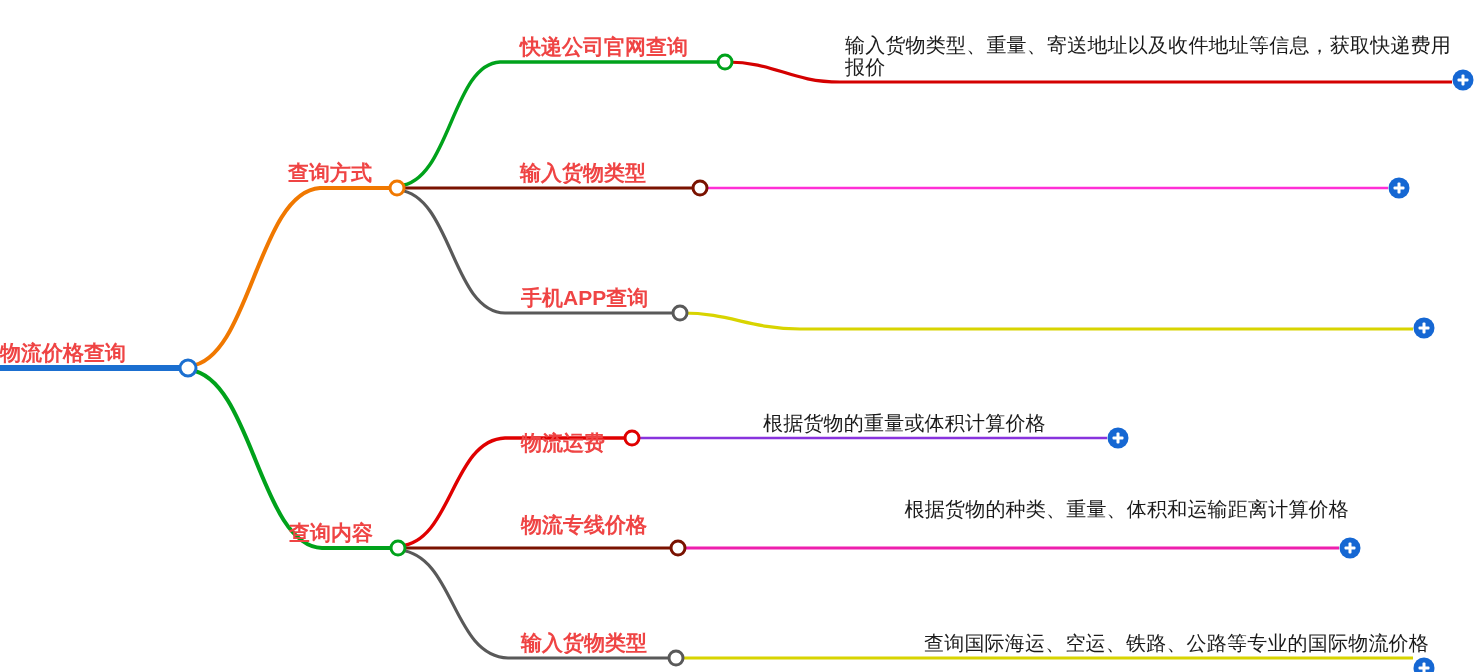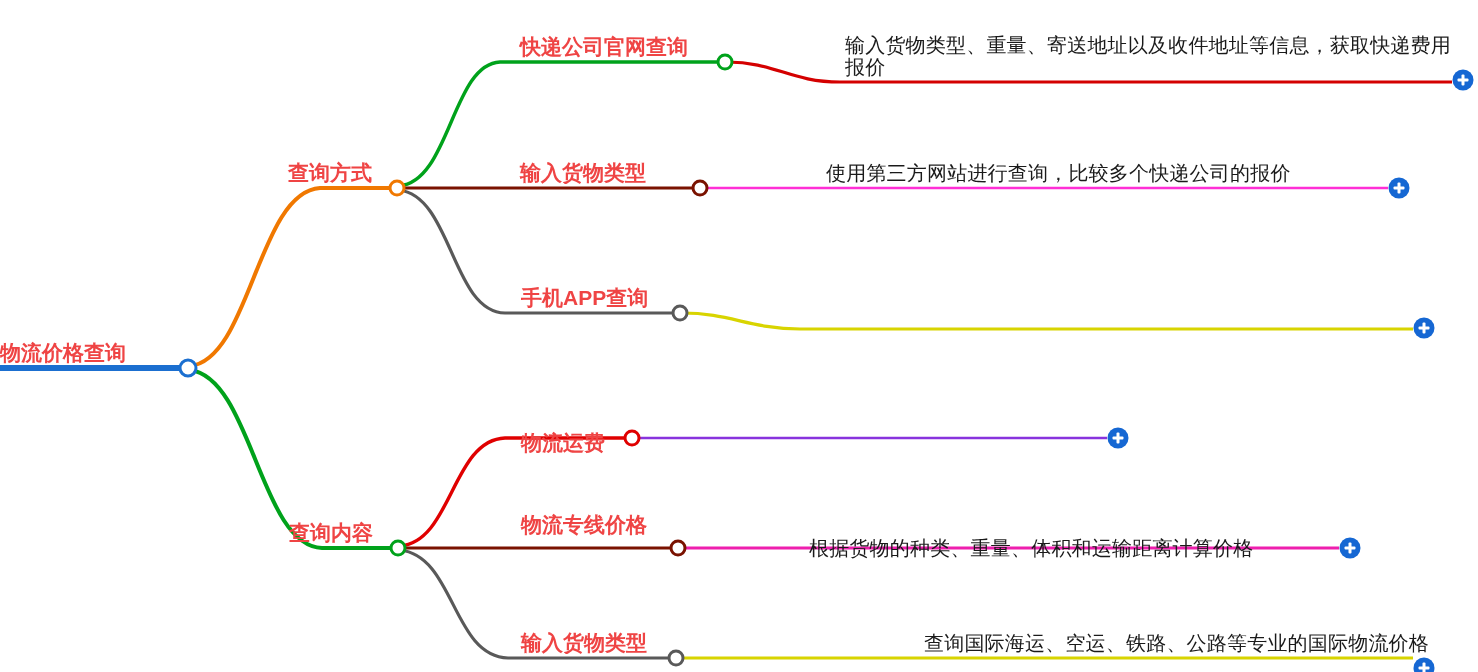--- a/index.html
+++ b/index.html
@@ -126,46 +126,46 @@
   <div class="node-label topic" style="left:520px; top:59px;">快递公司官网查询</div>
   <div class="dot" style="left:725px; top:62px; width:17px; height:17px; border:3px solid #00a21b;"></div>
   <div class="node-label detail" style="left:845px; top:79px; width:620px; transform:translateY(-100%);">输入货物类型、重量、寄送地址以及收件地址等信息，获取快递费用报价</div>
   <div class="plus-btn" style="left:1463px; top:80px; background:#1567d3;">
     <span class="bar-h"></span>
     <span class="bar-v"></span>
   </div>
 
   <div class="node-label topic" style="left:520px; top:185px;">输入货物类型</div>
   <div class="dot" style="left:700px; top:188px; width:17px; height:17px; border:3px solid #7a1200;"></div>
-  <div class="node-label detail" style="left:826px; top:184px; width:560px;">使用第三方网站进行查询，比较多个快递公司的报价</div>
   <div class="plus-btn" style="left:1399px; top:188px; background:#1567d3;">
     <span class="bar-h"></span>
     <span class="bar-v"></span>
   </div>
 
   <div class="node-label topic" style="left:521px; top:310px;">手机APP查询</div>
   <div class="dot" style="left:680px; top:313px; width:17px; height:17px; border:3px solid #595959;"></div>
   <div class="plus-btn" style="left:1424px; top:328px; background:#1567d3;">
     <span class="bar-h"></span>
     <span class="bar-v"></span>
   </div>
 
   <div class="node-label branch" style="left:289px; top:545px;">查询内容</div>
   <div class="dot" style="left:398px; top:548px; width:17px; height:17px; border:3px solid #00a21b;"></div>
 
   <div class="node-label topic" style="left:521px; top:435px;margin-top:20px;">物流运费</div>
   <div class="dot" style="left:632px; top:438px; width:17px; height:17px; border:3px solid #e00000;"></div>
+  <div class="node-label detail" style="left:763px; top:434px; width:400px;">根据货物的重量或体积计算价格</div>
   <div class="plus-btn" style="left:1118px; top:438px; background:#1567d3;">
     <span class="bar-h"></span>
     <span class="bar-v"></span>
   </div>
 
   <div class="node-label topic" style="left:521px; top:537px;">物流专线价格</div>
   <div class="dot" style="left:678px; top:548px; width:17px; height:17px; border:3px solid #7a1200;"></div>
-  <div class="node-label detail" style="left:809px; top:559px; width:540px;">根据货物的种类、重量、体积和运输距离计算价格</div>
+  <div class="node-label detail" style="left:809px; top:520px; width:540px;text-align:right;">根据货物的种类、重量、体积和运输距离计算价格</div>
   <div class="plus-btn" style="left:1350px; top:548px; background:#1567d3;">
     <span class="bar-h"></span>
     <span class="bar-v"></span>
   </div>
 
   <div class="node-label topic" style="left:521px; top:655px;">输入货物类型</div>
   <div class="dot" style="left:676px; top:658px; width:17px; height:17px; border:3px solid #595959;"></div>
   <div class="node-label detail" style="left:809px; top:654px; width:620px;text-align:right;">查询国际海运、空运、铁路、公路等专业的国际物流价格</div>
   <div class="plus-btn" style="left:1424px; top:668px; background:#1567d3;">
     <span class="bar-h"></span>

